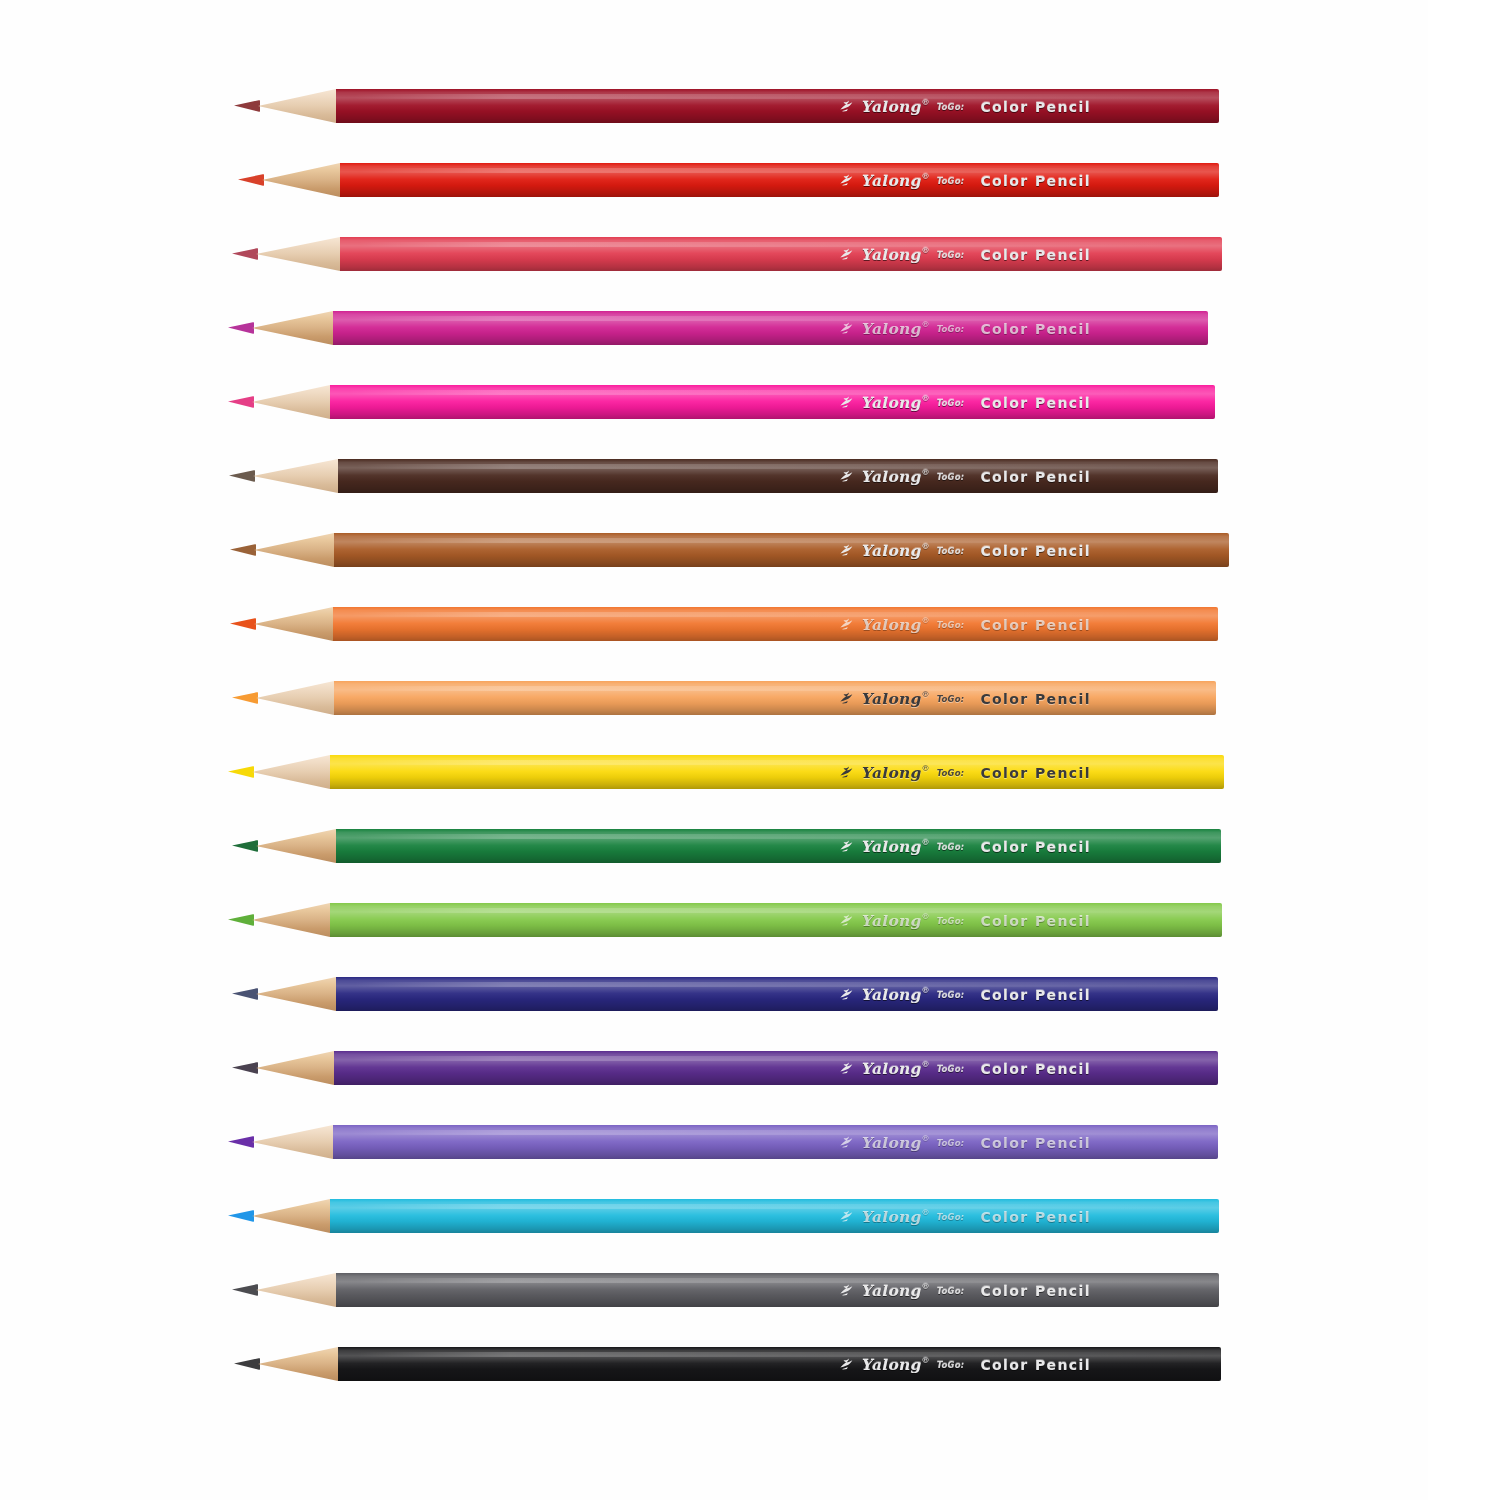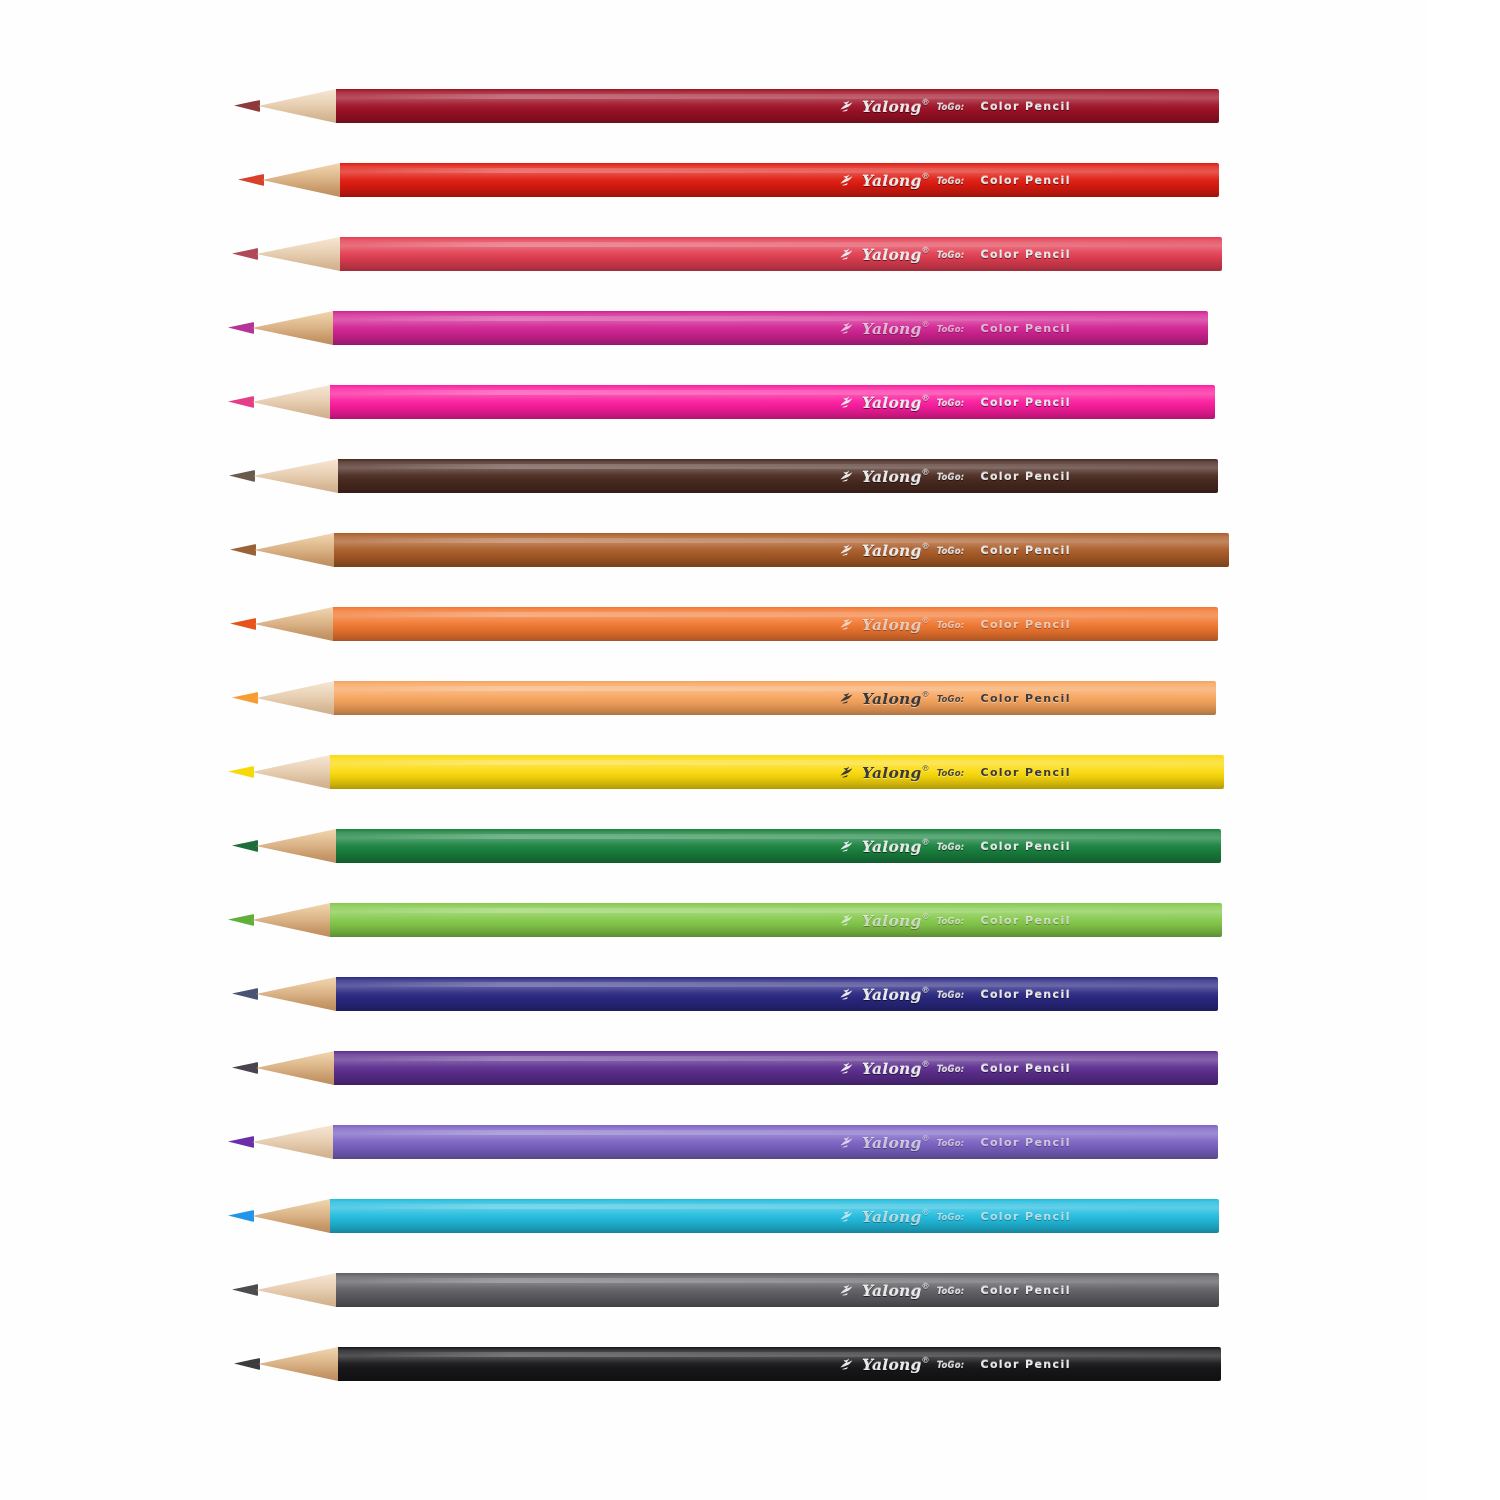--- a/index.html
+++ b/index.html
@@ -124,21 +124,21 @@
   .brand .togo {
     font-family: "DejaVu Sans", sans-serif;
     font-style: italic;
     font-weight: bold;
     font-size: 8.5px;
     letter-spacing: 0.2px;
     opacity: 0.92;
   }
   .brand .product {
     font-family: "DejaVu Sans", sans-serif;
-    font-size: 11px;
+    font-size: 14px;
     font-weight: bold;
     letter-spacing: 1.4px;
     margin-left: 9px;
   }
 
   
   .brand.silver { color: #e9e9ea; text-shadow: 0 1px 0 rgba(0,0,0,0.55), 0 -1px 0 rgba(255,255,255,0.35); }
   .brand.silver .logo-mark path { fill: #e9e9ea; }
   
   .brand.dark   { color: #3a3a3c; text-shadow: 0 1px 0 rgba(255,255,255,0.45); }

